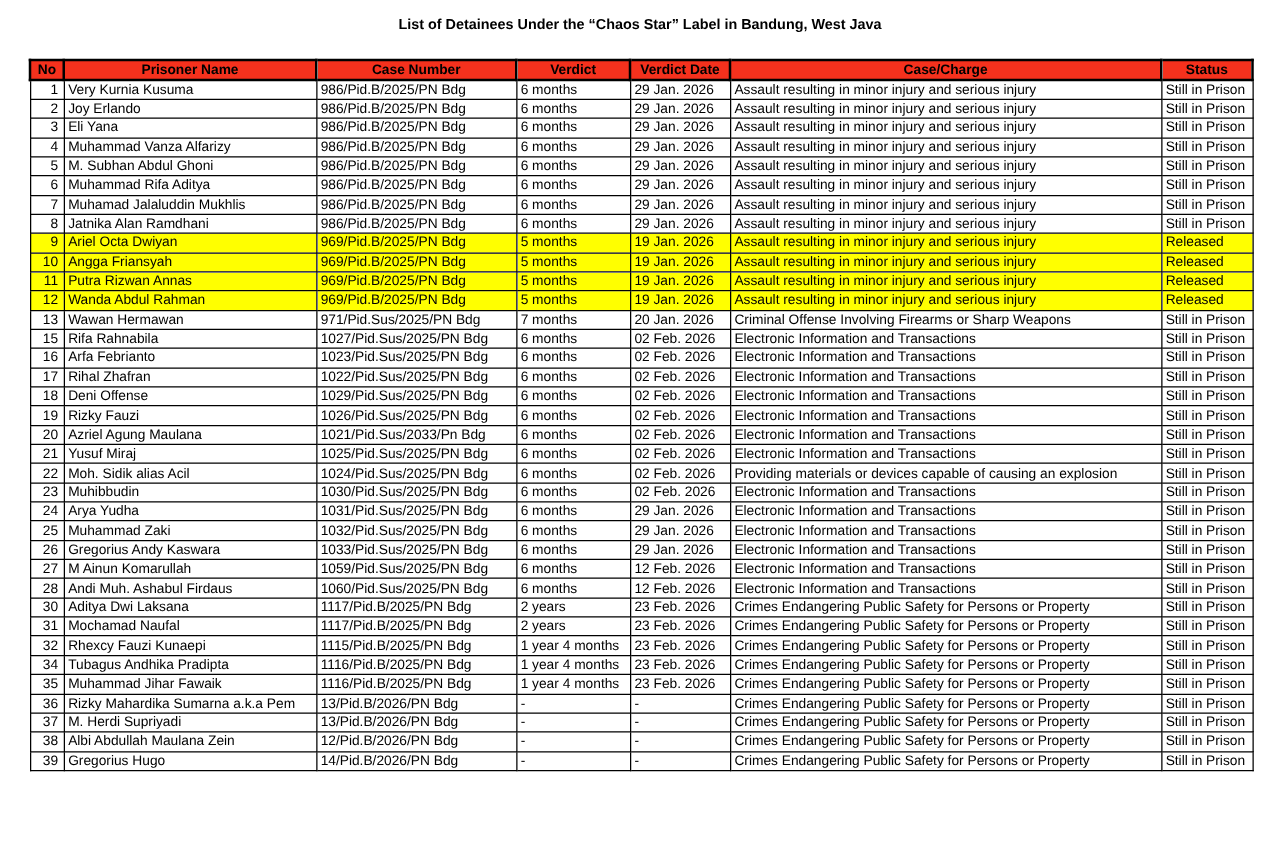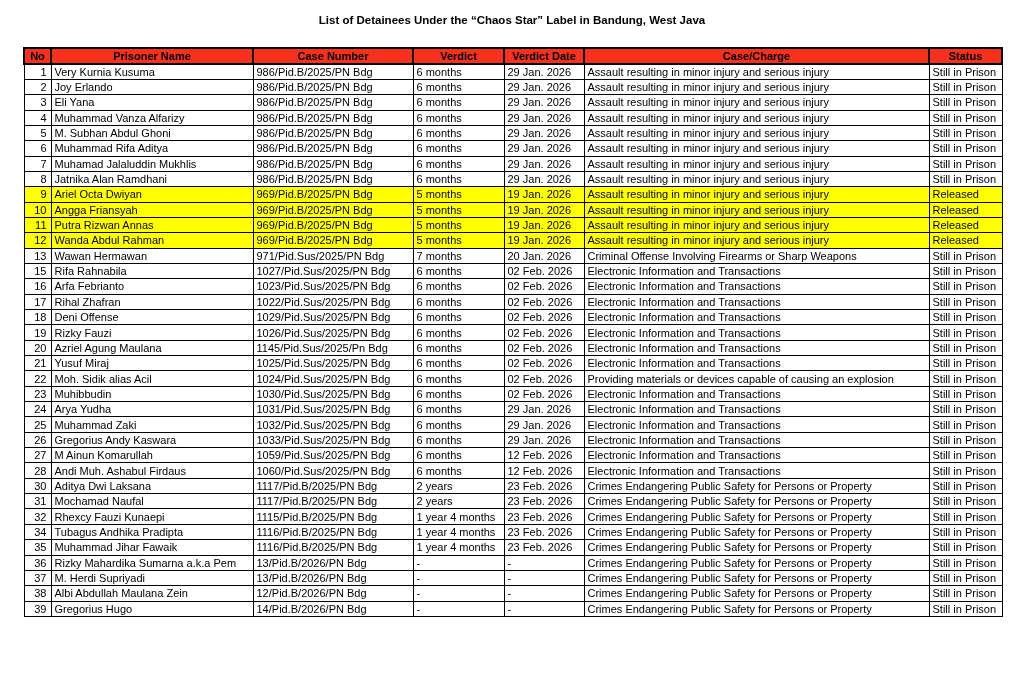--- a/index.html
+++ b/index.html
@@ -249,21 +249,21 @@
           <td class="c-name">Rizky Fauzi</td>
           <td class="c-case">1026/Pid.Sus/2025/PN Bdg</td>
           <td class="c-verdict">6 months</td>
           <td class="c-verdict">02 Feb. 2026</td>
           <td class="c-charge">Electronic Information and Transactions</td>
           <td class="c-status">Still in Prison</td>
         </tr>
         <tr>
           <td class="c-no">20</td>
           <td class="c-name">Azriel Agung Maulana</td>
-          <td class="c-case">1145/Pid.Sus/2025/Pn Bdg</td>
+          <td class="c-case">1021/Pid.Sus/2033/Pn Bdg</td>
           <td class="c-verdict">6 months</td>
           <td class="c-verdict">02 Feb. 2026</td>
           <td class="c-charge">Electronic Information and Transactions</td>
           <td class="c-status">Still in Prison</td>
         </tr>
         <tr>
           <td class="c-no">21</td>
           <td class="c-name">Yusuf Miraj</td>
           <td class="c-case">1025/Pid.Sus/2025/PN Bdg</td>
           <td class="c-verdict">6 months</td>

